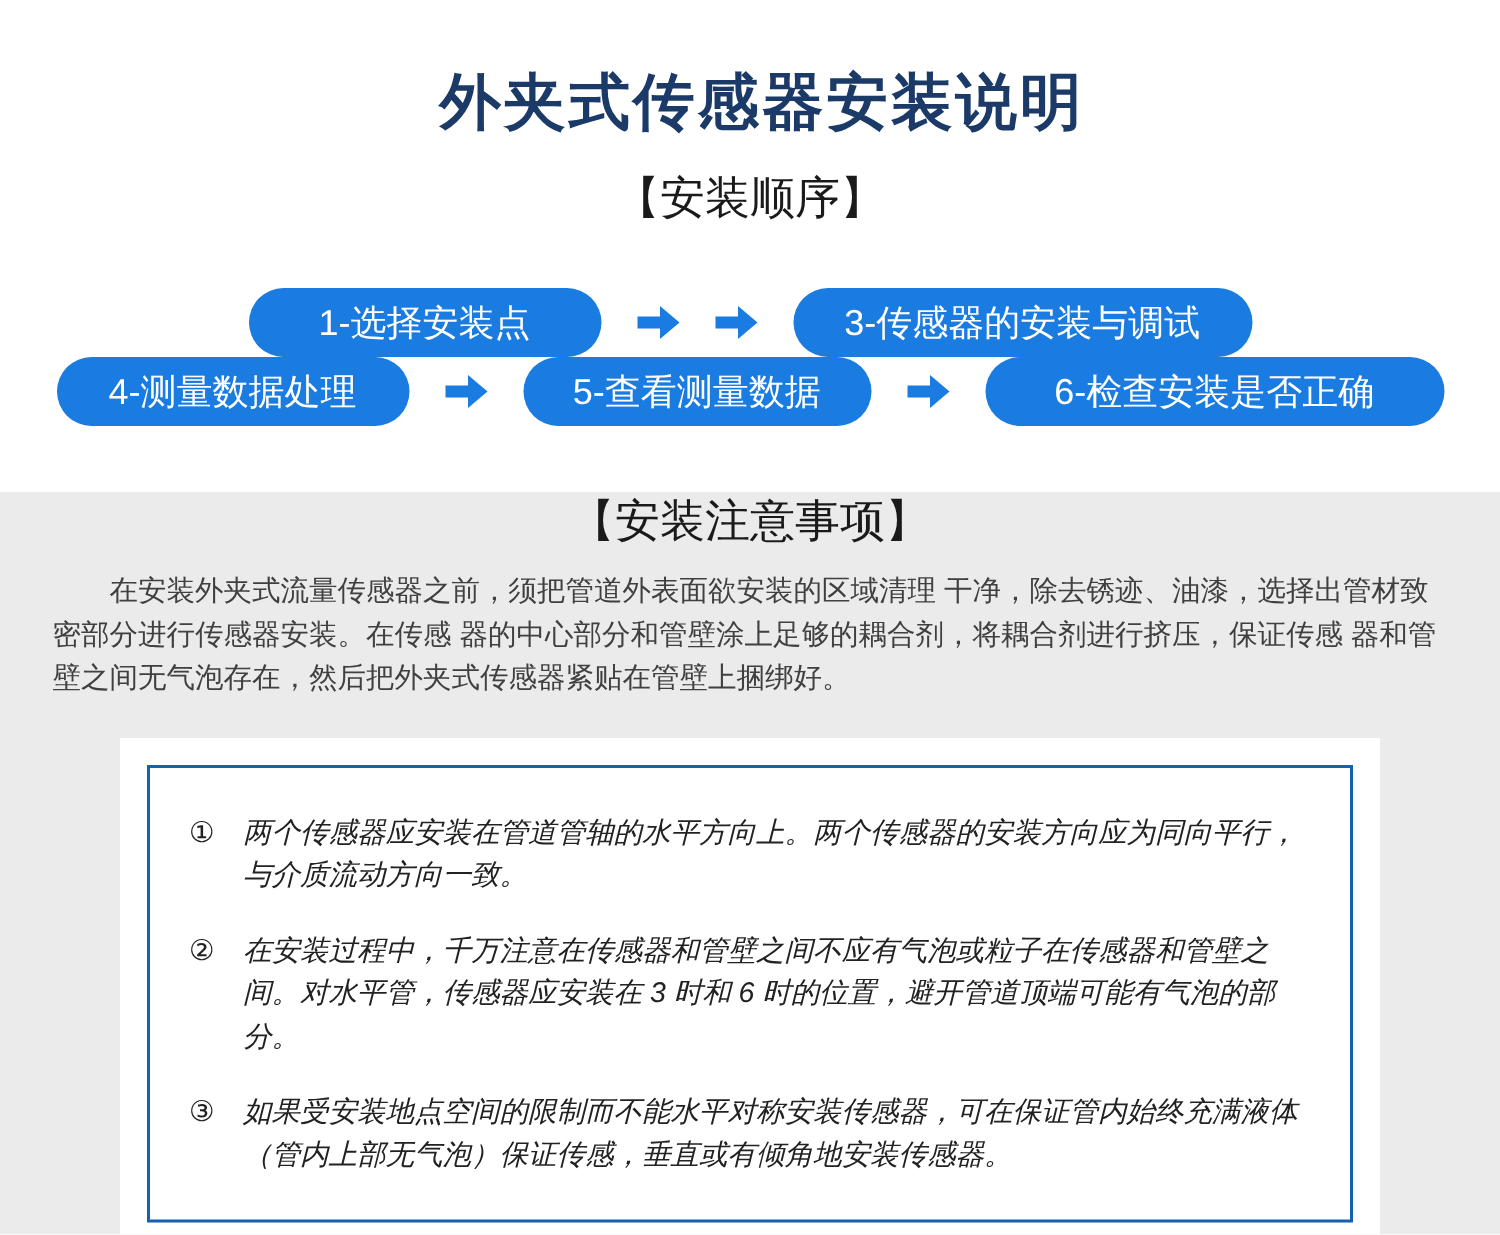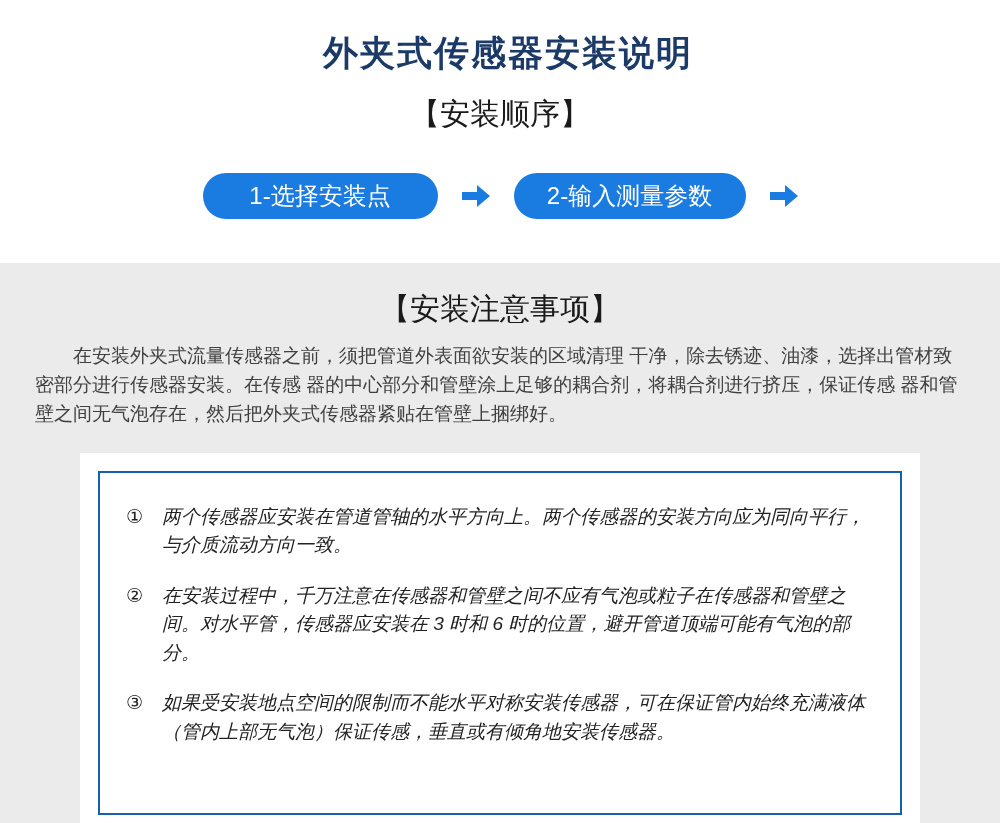--- a/index.html
+++ b/index.html
@@ -17,23 +17,23 @@
   }
   .page {
     width: 1000px;
     height: 823px;
     background: #ffffff;
     overflow: hidden;
     display: flex;
     flex-direction: column;
   }
   .title {
-    margin-top: 32px;
+    margin-top: 44px;
     text-align: center;
-    font-size: 35px;
+    font-size: 41px;
     line-height: 1.2;
     font-weight: bold;
     color: var(--title_navy);
     letter-spacing: 2px;
     padding-left: 16px;
   }
   .heading {
     text-align: center;
     font-size: 30px;
     line-height: 1.3;
@@ -95,21 +95,21 @@
 
   .notes {
     margin-top: 44px;
     flex: 1;
     background: var(--section_gray);
     display: flex;
     flex-direction: column;
     align-items: center;
     min-height: 0;
   }
-  .notes-heading { margin-top: 26px; }
+  .notes-heading { }
   .intro {
     margin-top: 14px;
     width: 930px;
     font-size: 19px;
     line-height: 1.52;
     color: #404040;
     text-indent: 2em;
   }
   .white-box {
     margin-top: 24px;
@@ -143,22 +143,29 @@
 <div class="page">
 
   <h1 class="title">外夹式传感器安装说明</h1>
 
   <h2 class="heading seq-heading">【安装顺序】</h2>
 
   <div class="steps">
     <div class="step-row">
       <div class="step col1">1-选择安装点</div>
       <span class="arrow"></span>
-      <div class="step col2">2-输入测量参数</div>
       <span class="arrow"></span>
+      <div class="step col3">3-传感器的安装与调试</div>
+    </div>
+    <div class="step-row">
+      <div class="step col1">4-测量数据处理</div>
+      <span class="arrow"></span>
+      <div class="step col2">5-查看测量数据</div>
+      <span class="arrow"></span>
+      <div class="step col3">6-检查安装是否正确</div>
     </div>
   </div>
 
   <div class="notes">
     <h2 class="heading notes-heading">【安装注意事项】</h2>
 
     <p class="intro">在安装外夹式流量传感器之前，须把管道外表面欲安装的区域清理 干净，除去锈迹、油漆，选择出管材致密部分进行传感器安装。在传感 器的中心部分和管壁涂上足够的耦合剂，将耦合剂进行挤压，保证传感 器和管壁之间无气泡存在，然后把外夹式传感器紧贴在管壁上捆绑好。</p>
 
     <div class="white-box">
       <div class="blue-box">

